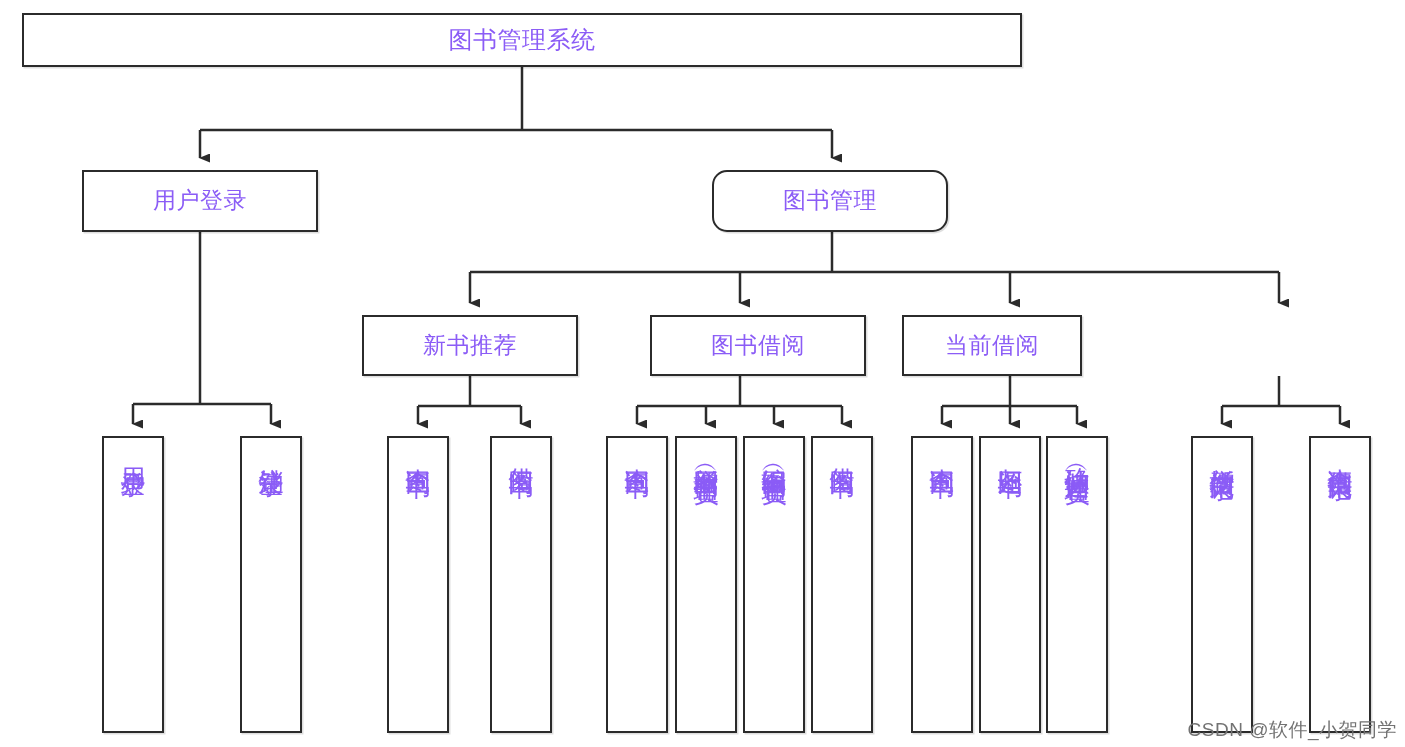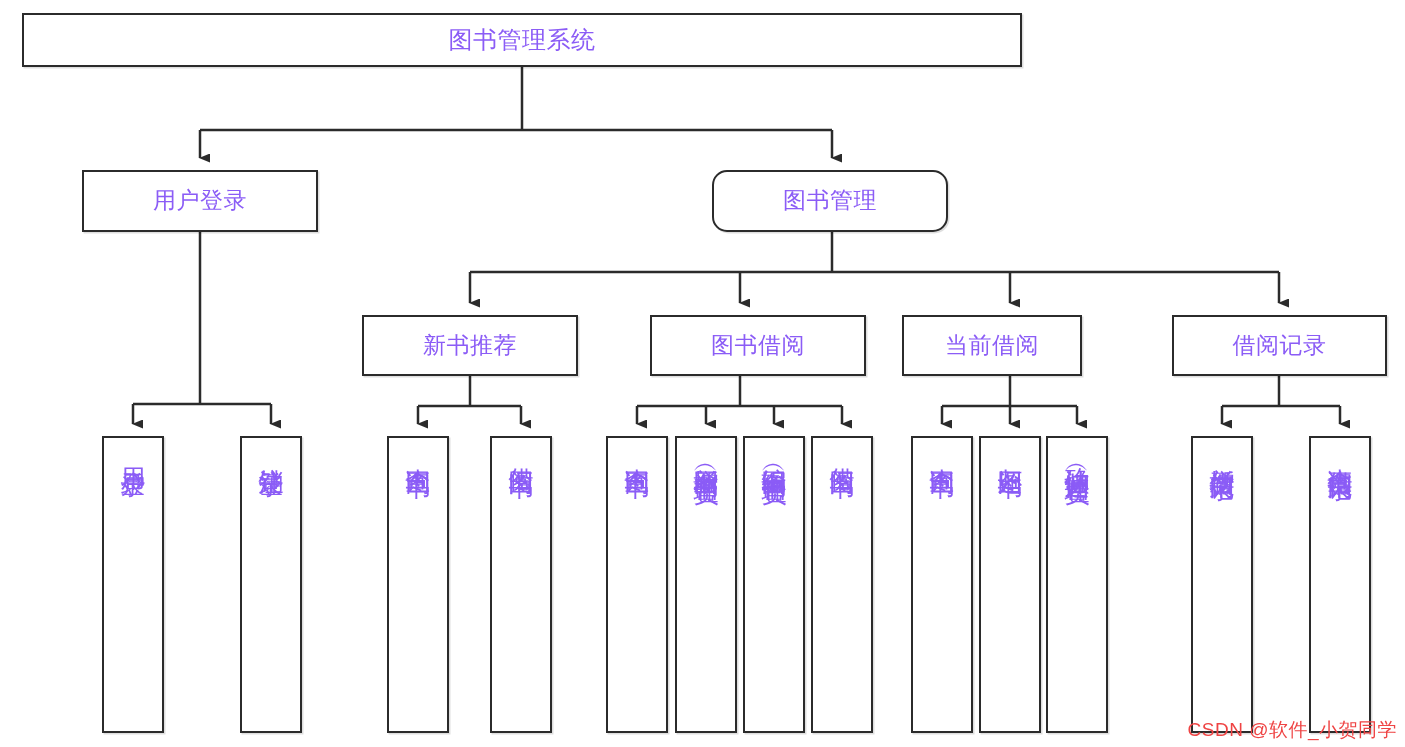--- a/index.html
+++ b/index.html
@@ -61,21 +61,21 @@
     font-size: 25px;
     line-height: 1.0;
     letter-spacing: 2px;
     white-space: nowrap;
   }
   .watermark {
     position: absolute;
     right: 8px;
     bottom: 4px;
     font-size: 19px;
-    color: #ef4444;
+    color: #737373;
     z-index: 5;
     white-space: nowrap;
     letter-spacing: 0.5px;
   }
 </style>
 </head>
 <body>
 
 <div id="canvas">
 
@@ -142,23 +142,20 @@
 
   <div class="node h" style="left:362px; top:315px; width:216px; height:61px;">
     <span class="label">新书推荐</span>
   </div>
   <div class="node h" style="left:632px; top:315px; width:216px; height:61px;margin-left:18px;">
     <span class="label">图书借阅</span>
   </div>
   <div class="node h" style="left:902px; top:315px; width:180px; height:61px;">
     <span class="label">当前借阅</span>
   </div>
-  <div class="node h" style="left:1172px; top:315px; width:215px; height:61px;">
-    <span class="label">借阅记录</span>
-  </div>
 
   <div class="node v" style="left:102px; top:436px; width:62px; height:297px;">
     <span class="label">用户登录</span>
   </div>
   <div class="node v" style="left:240px; top:436px; width:62px; height:297px;">
     <span class="label">注销登录</span>
   </div>
 
   <div class="node v" style="left:387px; top:436px; width:62px; height:297px;">
     <span class="label">查询图书</span>

